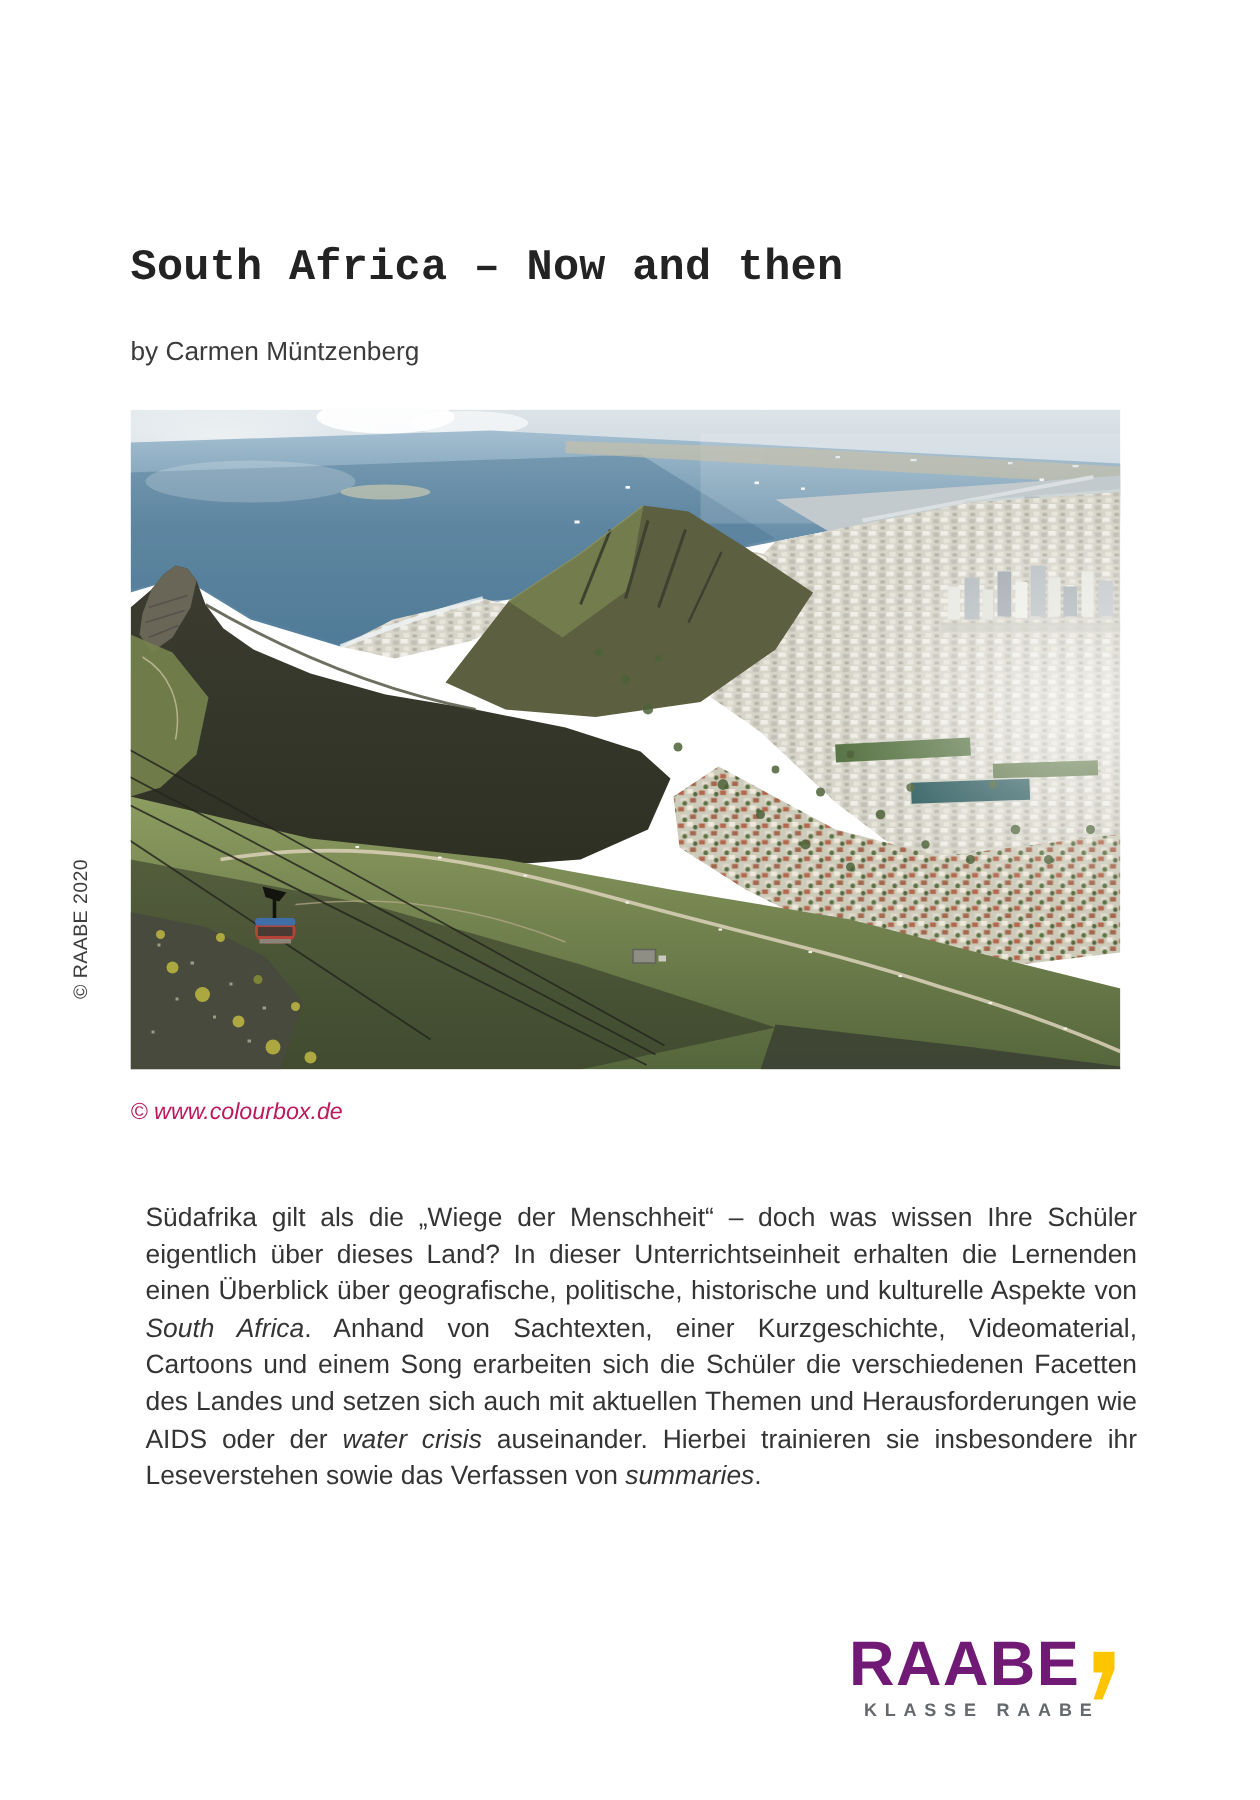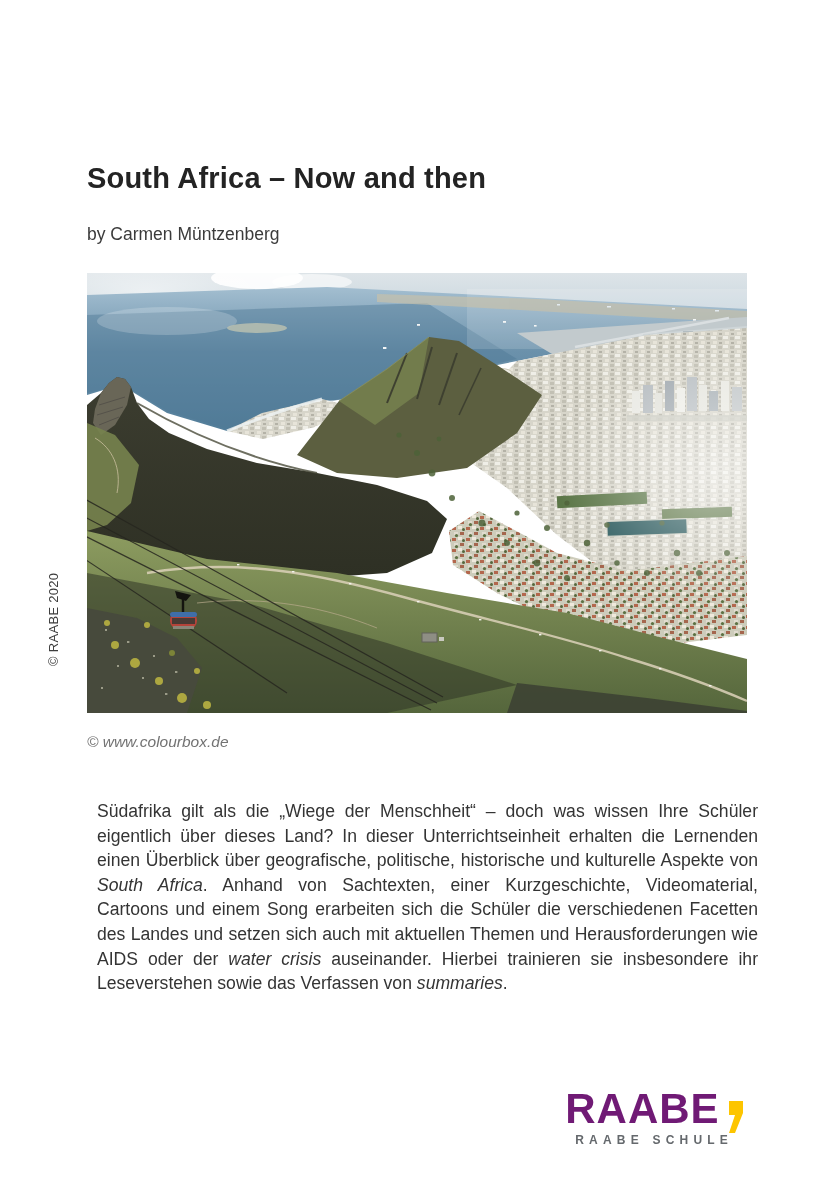--- a/index.html
+++ b/index.html
@@ -2,41 +2,41 @@
 <html><head>
 <meta charset="utf-8">
 <style>
   html,body{margin:0;padding:0;background:#e9e9e9;}
   .page{position:relative;width:840px;height:1200px;background:#ffffff;margin:0 auto;
         font-family:"Liberation Sans",sans-serif;color:#3a3a3a;overflow:hidden;}
   .title{position:absolute;left:87px;top:162px;font-size:29px;font-weight:bold;color:#232323;letter-spacing:.2px;}
   .byline{position:absolute;left:87px;top:224px;font-size:17.5px;color:#3b3b3b;}
   .photo{position:absolute;left:87px;top:273px;width:660px;height:440px;overflow:hidden;}
   .photo svg{display:block;}
-  .caption{position:absolute;left:87px;top:733px;font-size:15.5px;font-style:italic;color:#737373;}
+  .caption{position:absolute;left:87px;top:733px;font-size:15.5px;font-style:italic;color:#be185d;}
   .intro{position:absolute;left:87px;top:789px;width:661px;margin:10px;font-size:17.6px;line-height:24.6px;
          text-align:justify;color:#343434;}
   .it{font-style:italic;}
   .side-copyright{position:absolute;left:46px;top:666px;transform-origin:0 0;transform:rotate(-90deg);
          font-size:13px;color:#3d3d3d;white-space:nowrap;letter-spacing:.3px;}
   .logo{position:absolute;right:107px;top:1088px;}
   .logo-row{position:relative;display:inline-block;}
   .logo-word{font-size:42px;font-weight:bold;color:#701a75;letter-spacing:1px;line-height:1;display:block;}
   .logo-comma{position:absolute;right:-24px;top:13px;}
   .logo-sub{font-size:12px;font-weight:bold;letter-spacing:5.2px;color:#65696d;margin-top:3px;
          padding-left:10px;white-space:nowrap;}
 </style>
 </head>
 <body>
 
 <div class="page">
 
   <div class="side-copyright">© RAABE 2020</div>
 
-  <h1 class="title" style="margin:0;">South Africa – Now and then</h1>
+  <h1 class="title" style="margin:0;font-family:Liberation Mono, monospace;">South Africa – Now and then</h1>
   <div class="byline">by Carmen Müntzenberg</div>
 
   <div class="photo">
     <svg width="660" height="440" viewBox="0 0 660 440" xmlns="http://www.w3.org/2000/svg">
       <defs>
         <linearGradient id="skyG" x1="0" y1="0" x2="0" y2="1">
           <stop offset="0" stop-color="#dde4e8"></stop>
             <stop offset="1" stop-color="#bccdd8"></stop>
         </linearGradient>
         <linearGradient id="oceanG" x1="0" y1="0" x2="0" y2="1">
@@ -264,16 +264,16 @@
 
   <div class="logo">
     <div class="logo-row">
       <span class="logo-word">RAABE</span>
       <span class="logo-comma">
         <svg width="17" height="33" viewBox="0 0 17 33">
             <path d="M2 0 L16 0 L16 12 L8 32 L2 32 L8 14 L2 14 Z" fill="#fdc500"></path>
           </svg>
       </span>
     </div>
-    <div class="logo-sub">RAABE SCHULE</div>
+    <div class="logo-sub">KLASSE RAABE</div>
   </div>
 
 </div>
 
 </body></html>

